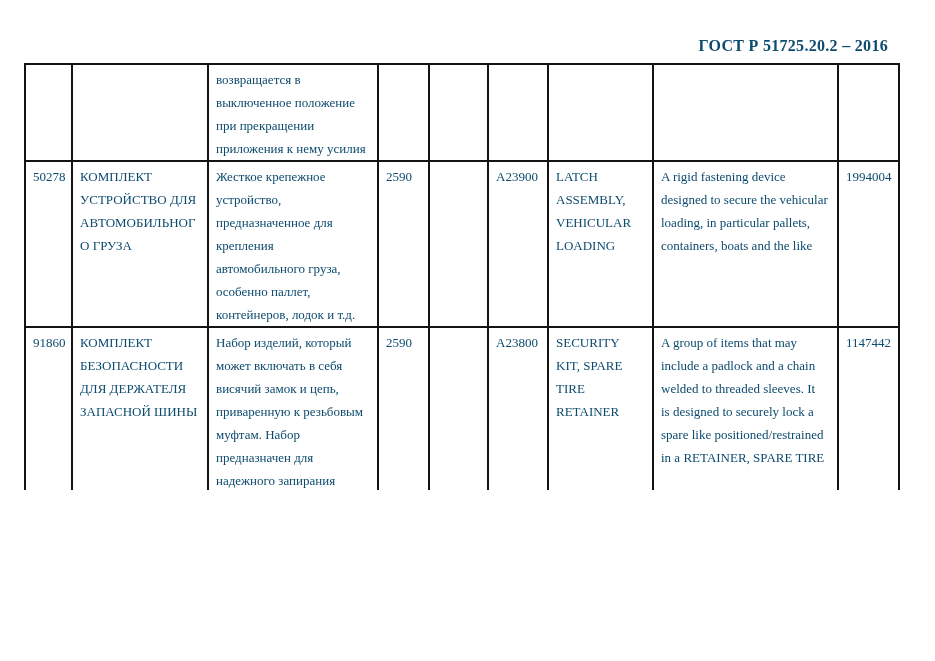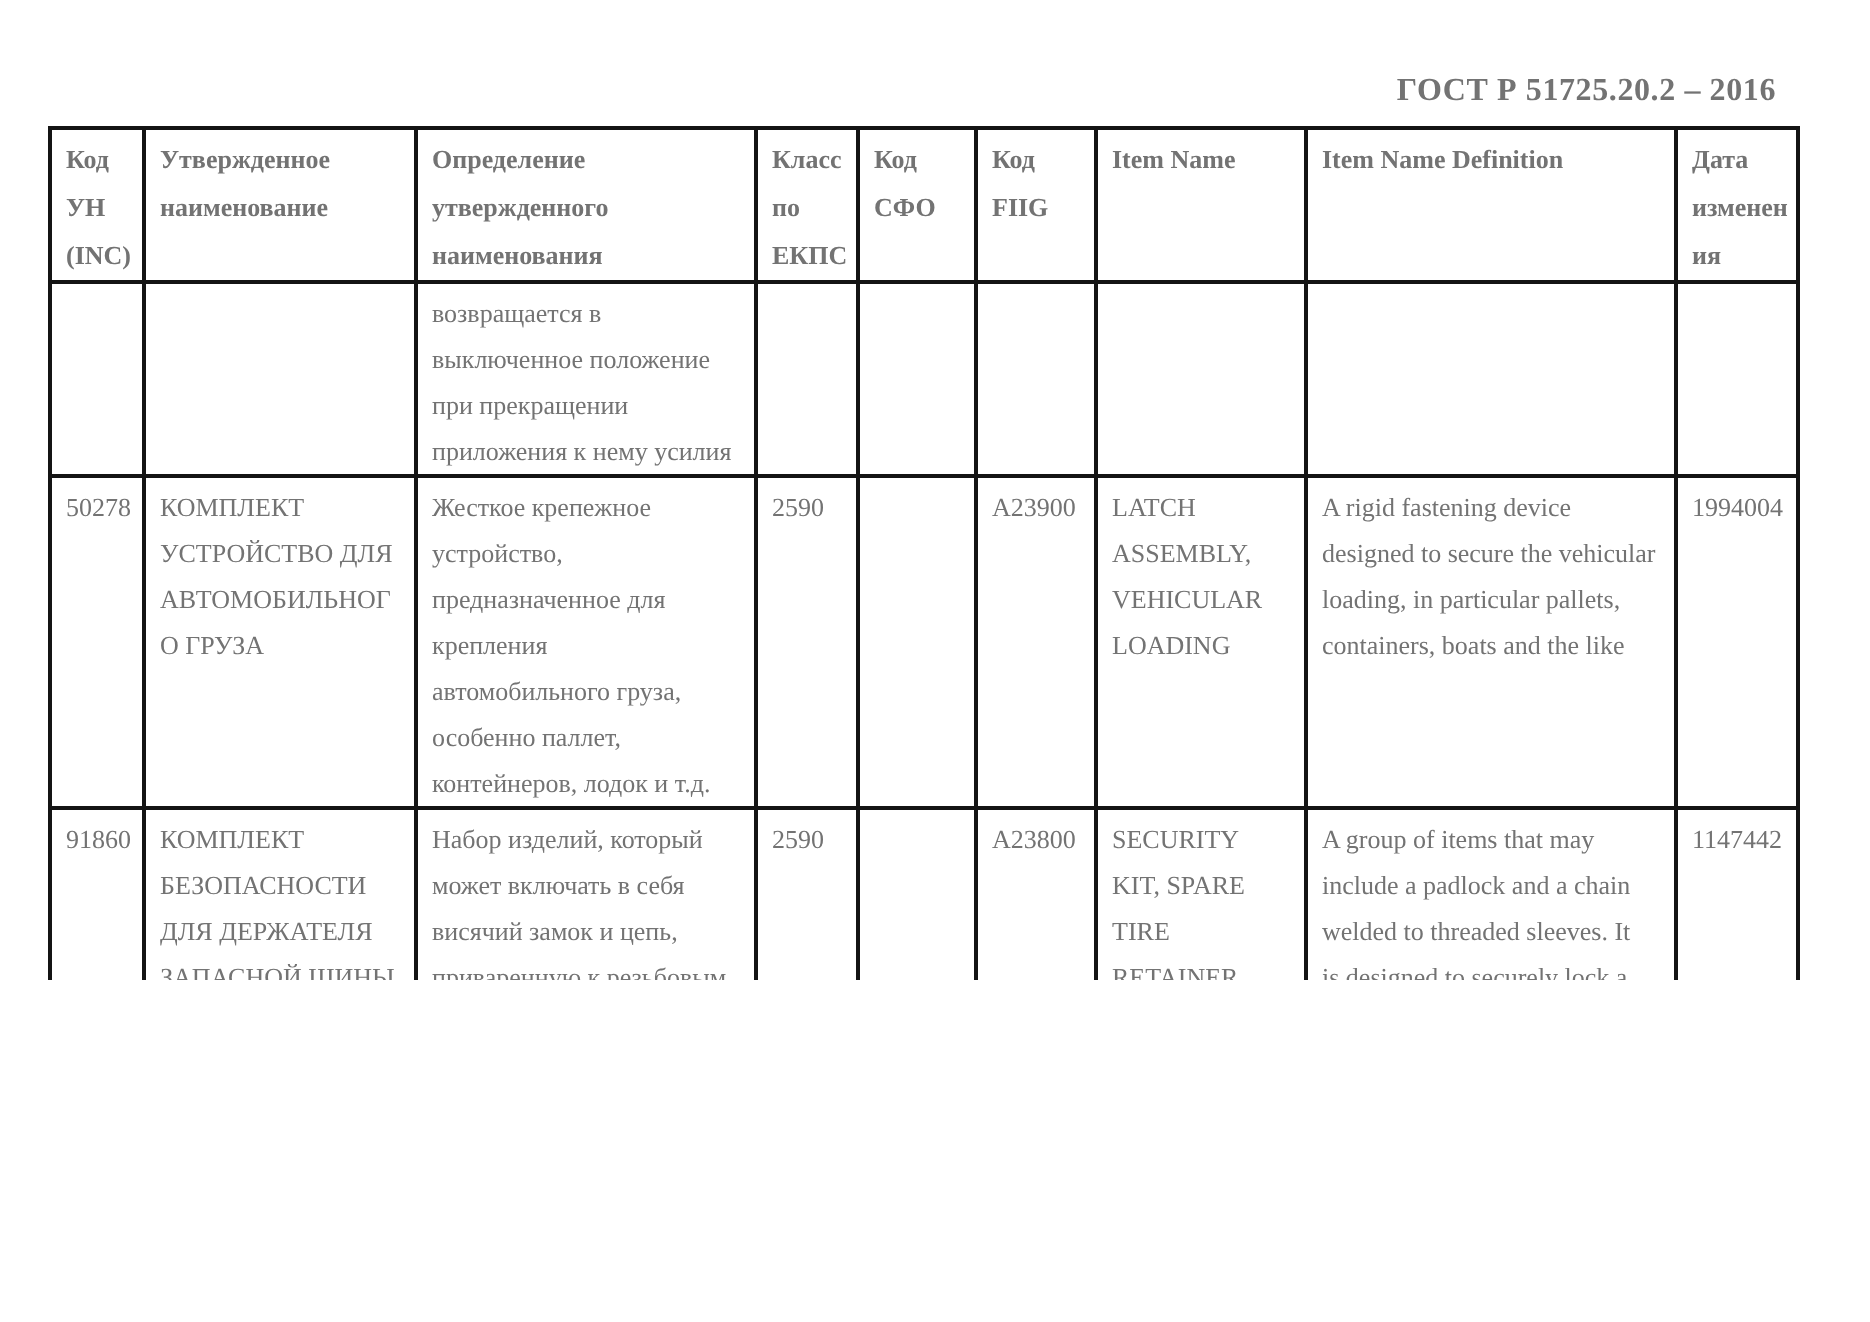--- a/index.html
+++ b/index.html
@@ -6,21 +6,21 @@
     margin: 0;
     padding: 0;
     background: #ffffff;
   }
   .page {
     position: relative;
     width: 935px;
     height: 490px;
     background: #ffffff;
     font-family: "Liberation Serif", "DejaVu Serif", serif;
-    color: #737373;
+    color: #0c4a6e;
     overflow: hidden;
   }
   .doc-title {
     position: absolute;
     top: 37px;
     right: 47px;
     font-size: 16px;
     font-weight: bold;
     letter-spacing: 0.3px;
     white-space: nowrap;
@@ -76,42 +76,20 @@
       <col style="width:136px">
       <col style="width:170px">
       <col style="width:51px">
       <col style="width:59px">
       <col style="width:60px">
       <col style="width:105px">
       <col style="width:185px">
       <col style="width:61px">
     </colgroup>
     <tbody>
-      <tr class="header-row">
-        <th>Код
-УН
-(INC)</th>
-        <th>Утвержденное
-наименование</th>
-        <th>Определение
-утвержденного
-наименования</th>
-        <th>Класс
-по
-ЕКПС</th>
-        <th>Код
-СФО</th>
-        <th>Код
-FIIG</th>
-        <th>Item Name</th>
-        <th>Item Name Definition</th>
-        <th>Дата
-изменен
-ия</th>
-      </tr>
 
       <tr class="row-cont">
         <td></td>
         <td></td>
         <td>возвращается в
 выключенное положение
 при прекращении
 приложения к нему усилия</td>
         <td></td>
         <td></td>

